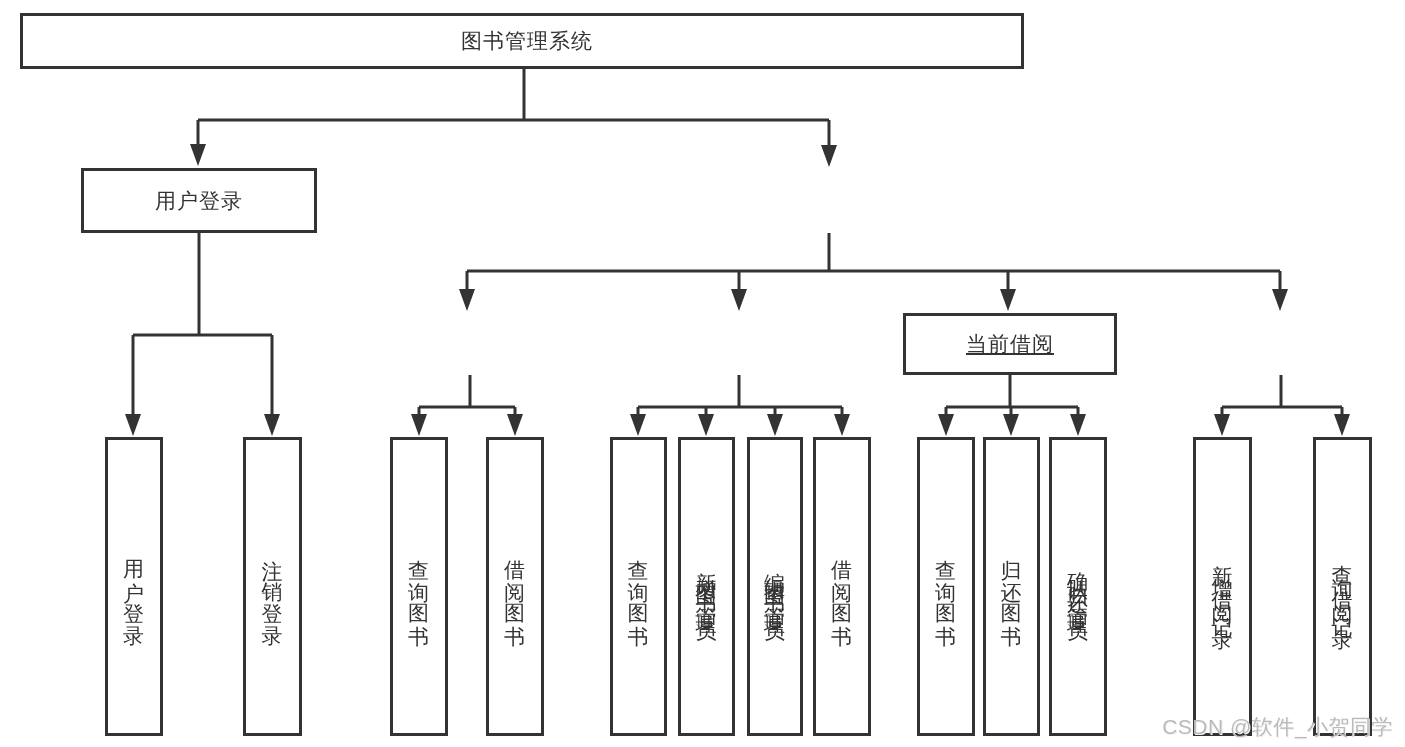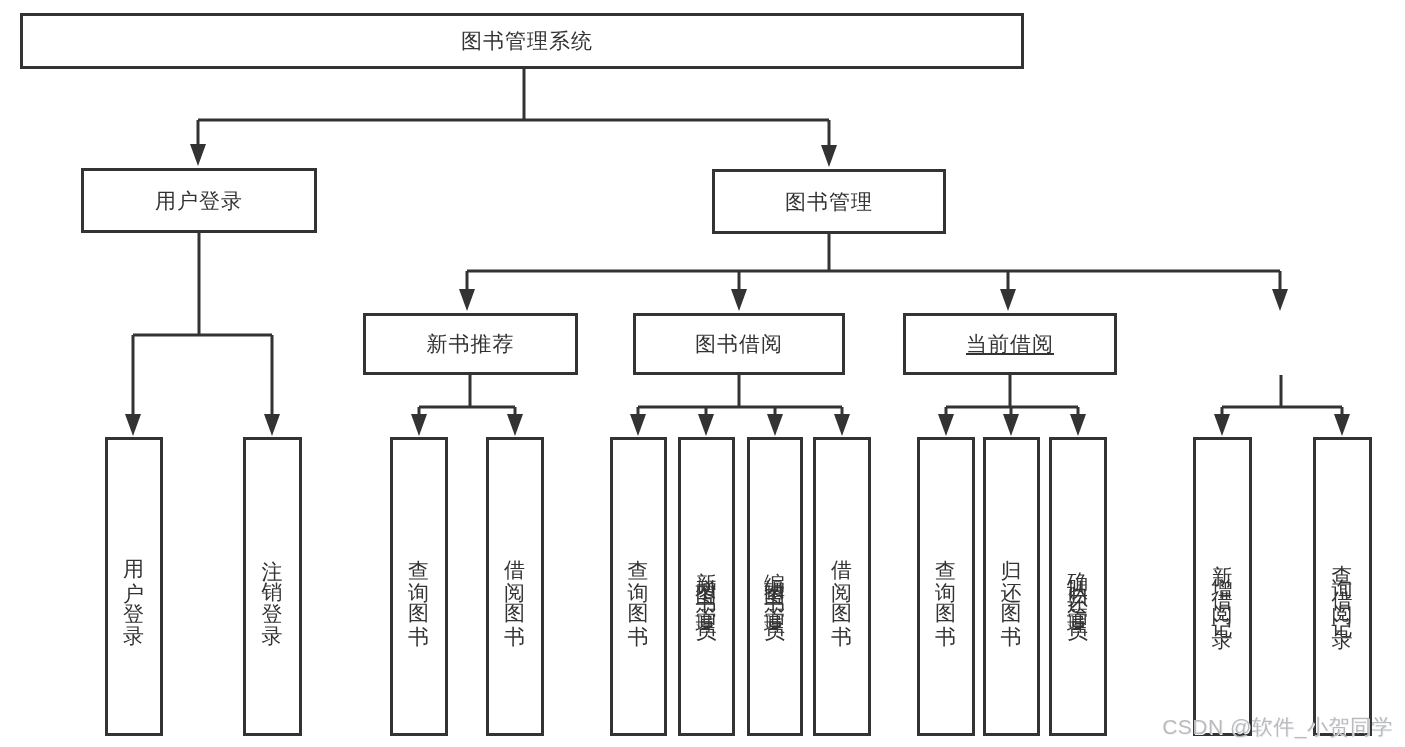--- a/index.html
+++ b/index.html
@@ -114,24 +114,21 @@
       <polygon points="1003,414 1019,414 1011,436"></polygon>
       <polygon points="1070,414 1086,414 1078,436"></polygon>
       <polygon points="1214,414 1230,414 1222,436"></polygon>
       <polygon points="1334,414 1350,414 1342,436"></polygon>
     </g>
   </svg>
 
   <div class="hbox" style="left:20px;top:13px;width:1004px;height:56px;padding-left:10px;">图书管理系统</div>
 
   <div class="hbox" style="left:81px;top:168px;width:236px;height:65px;">用户登录</div>
-  <div class="hbox" style="left:712px;top:169px;width:234px;height:65px;">图书管理</div>
 
-  <div class="hbox" style="left:363px;top:313px;width:215px;height:62px;">新书推荐</div>
-  <div class="hbox" style="left:633px;top:313px;width:212px;height:62px;">图书借阅</div>
   <div class="hbox" style="left:903px;top:313px;width:214px;height:62px;text-decoration:underline;">当前借阅</div>
 
   <div class="vbox sp4" style="left:105px;width:58px;">
     <span>用户登录</span>
   </div>
   <div class="vbox sp4" style="left:243px;width:59px;">
     <span>注销登录</span>
   </div>
 
   <div class="vbox sp4" style="left:390px;width:58px;">

